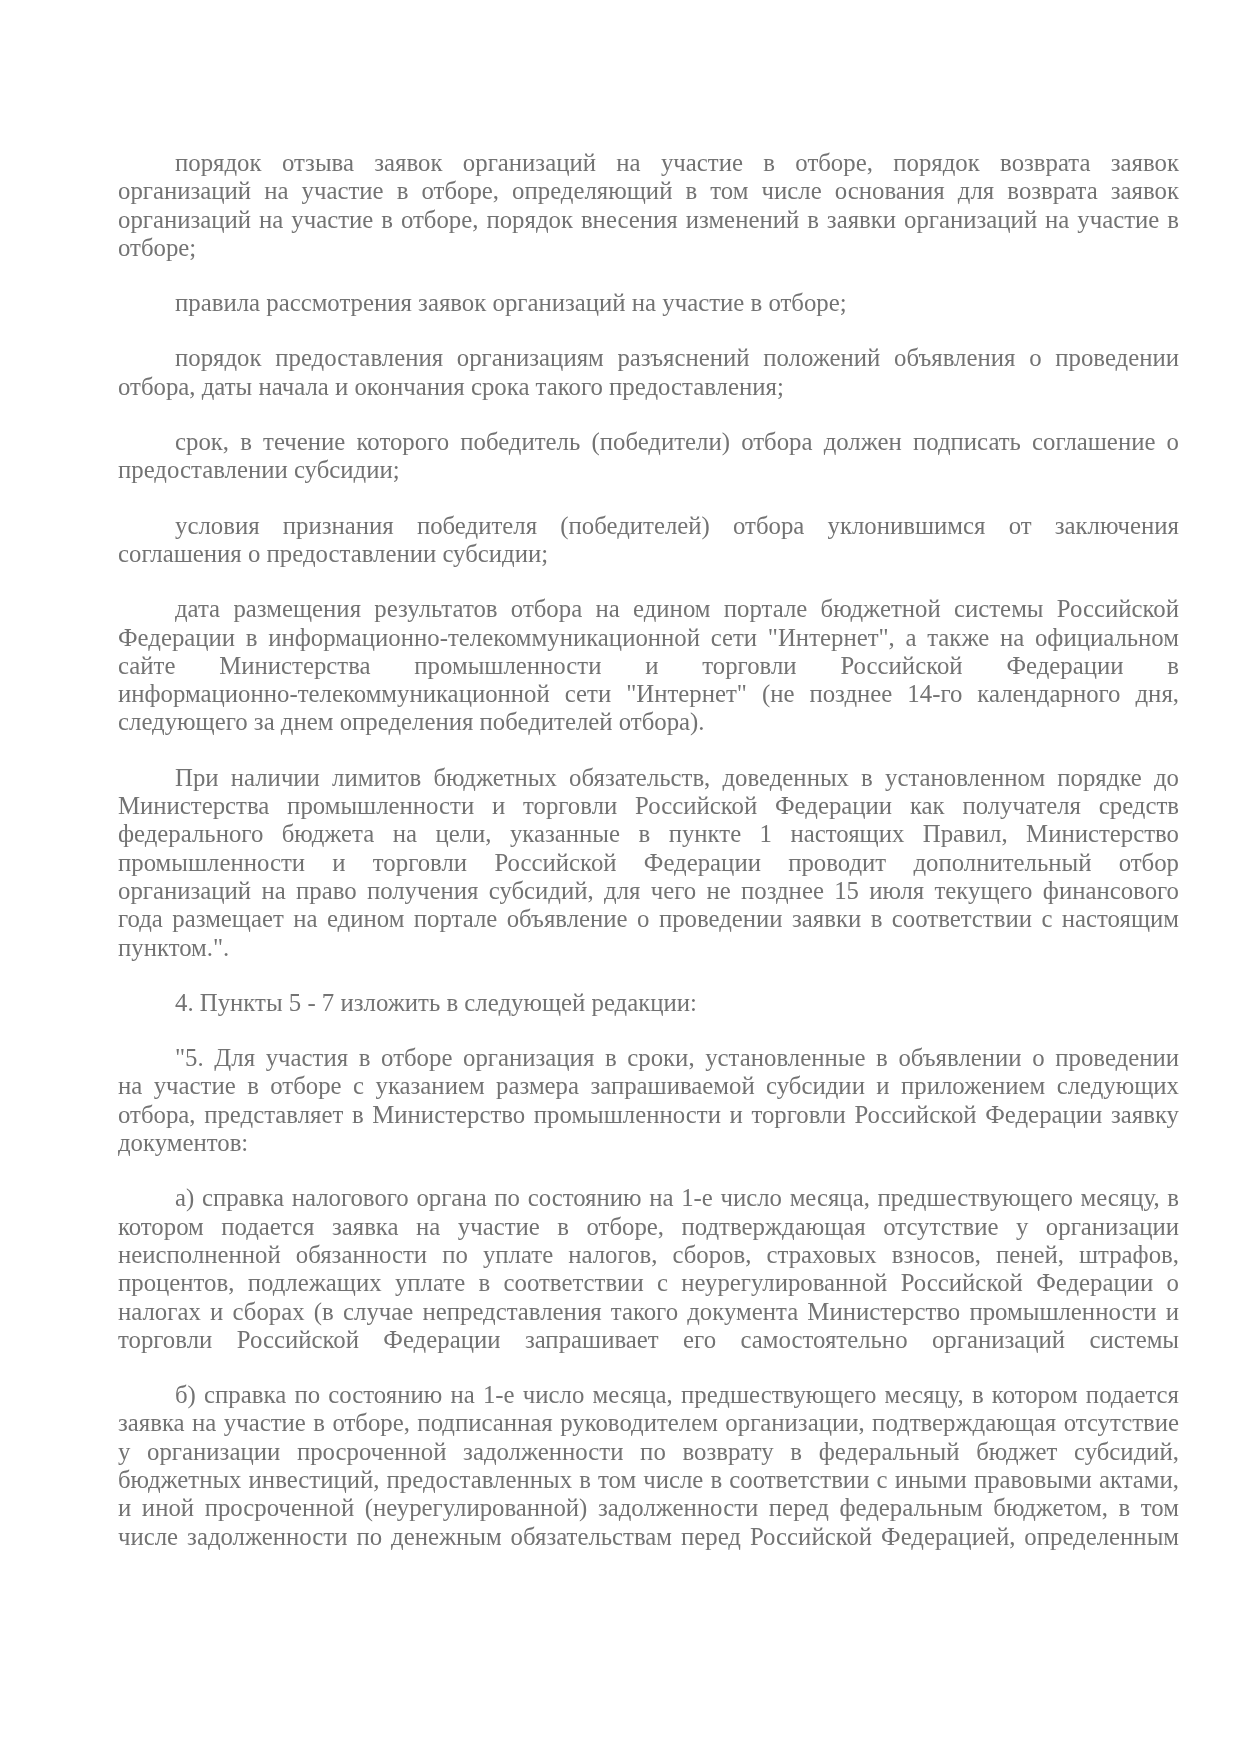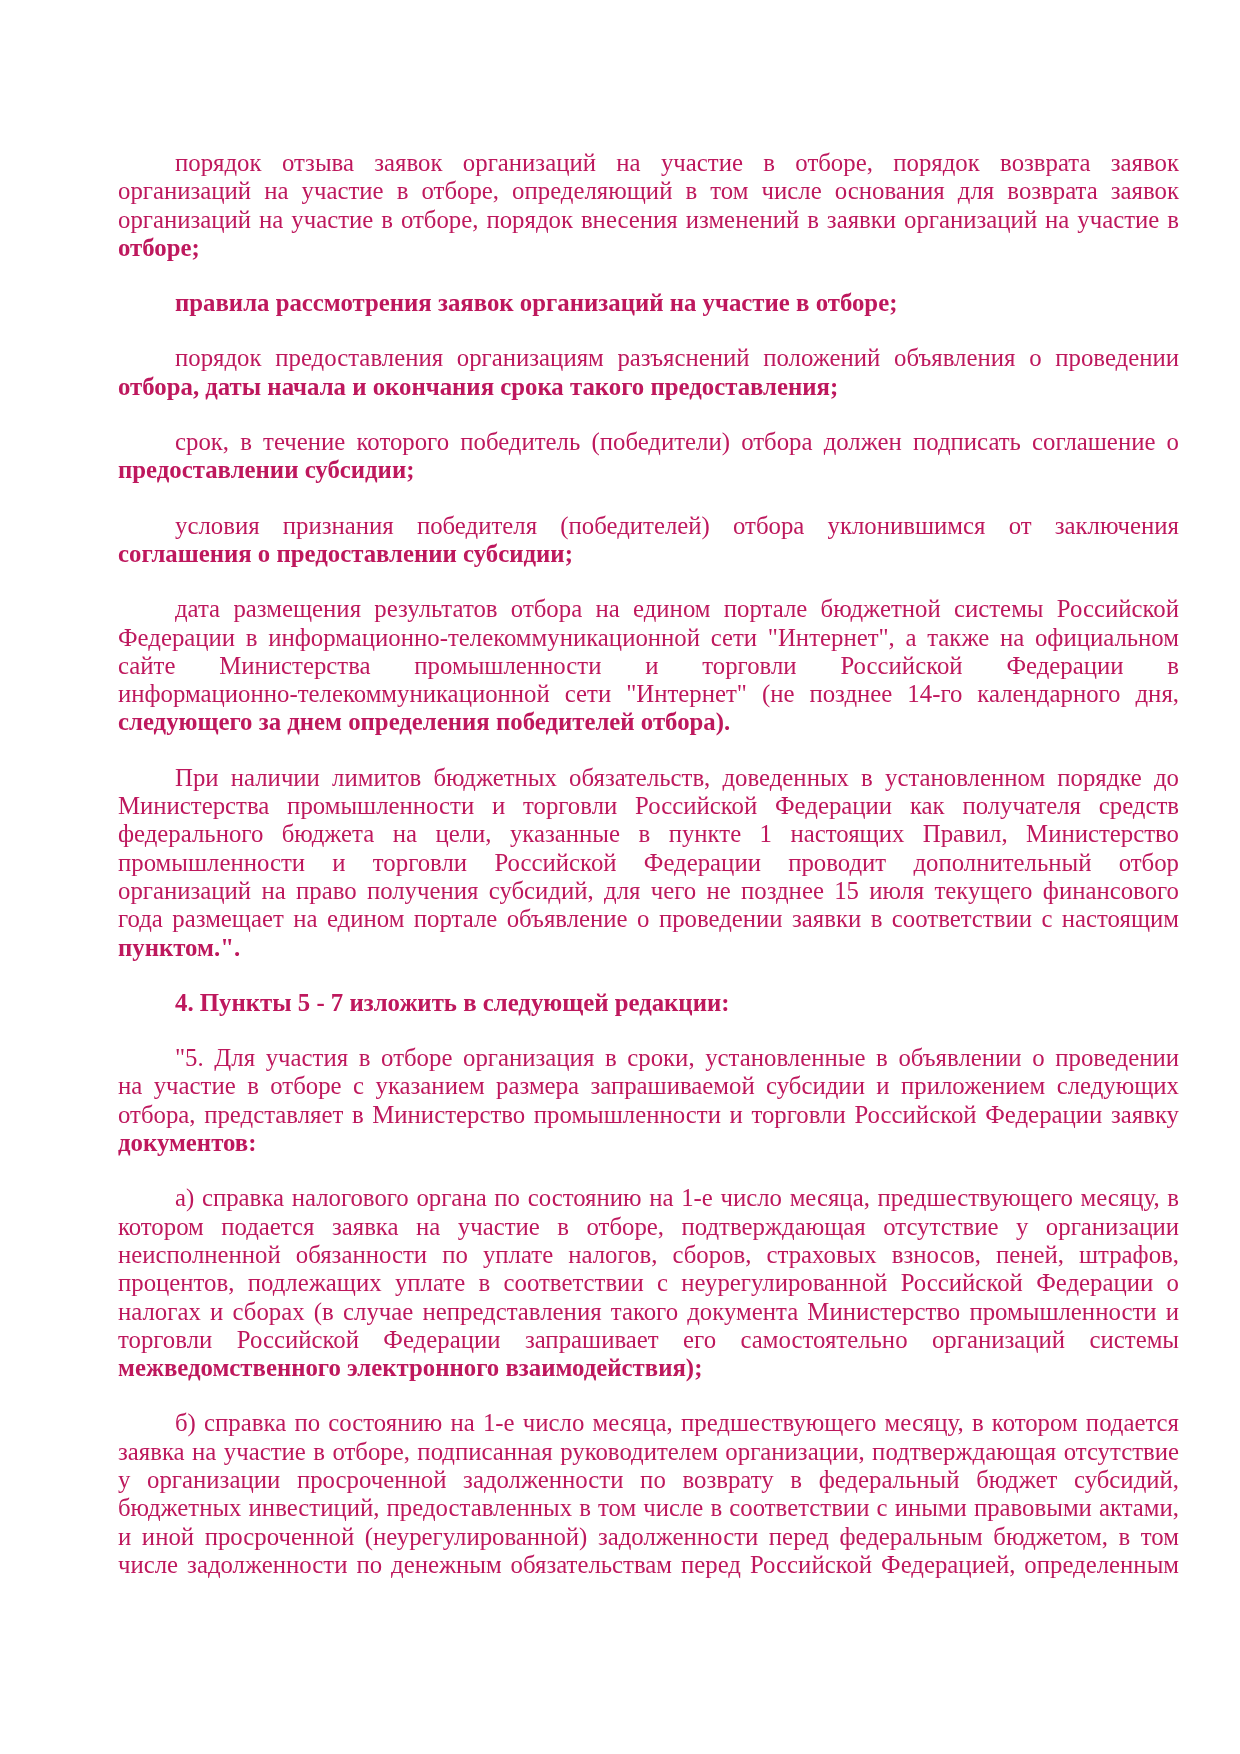--- a/index.html
+++ b/index.html
@@ -15,38 +15,37 @@
       overflow: hidden;
     }
     .text-body {
       position: absolute;
       left: 118px;
       top: 149px;
       width: 1061px;
       font-family: "Liberation Serif", "DejaVu Serif", serif;
       font-size: 24.8px;
       line-height: 28.3px;
-      color: #be185d;
+      color: #737373;
     }
     .para {
       margin: 0 0 27px 0;
     }
     .line {
       display: block;
       height: 28.3px;
       text-align: justify;
       text-align-last: justify;
       overflow: visible;
     }
     .line.first {
       text-indent: 57px;
     }
     .line.last {
       text-align-last: left;
-      font-weight: bold;
     }
   </style>
 </head>
 <body>
 
 <div class="page">
   <div class="text-body">
 
     <div class="para">
       <div class="line first">порядок отзыва заявок организаций на участие в отборе, порядок возврата заявок</div>
@@ -103,21 +102,20 @@
       <div class="line last">документов:</div>
     </div>
 
     <div class="para">
       <div class="line first">а) справка налогового органа по состоянию на 1-е число месяца, предшествующего месяцу, в</div>
       <div class="line">котором подается заявка на участие в отборе, подтверждающая отсутствие у организации</div>
       <div class="line">неисполненной обязанности по уплате налогов, сборов, страховых взносов, пеней, штрафов,</div>
       <div class="line">процентов, подлежащих уплате в соответствии с неурегулированной Российской Федерации о</div>
       <div class="line">налогах и сборах (в случае непредставления такого документа Министерство промышленности и</div>
       <div class="line">торговли Российской Федерации запрашивает его самостоятельно организаций системы</div>
-      <div class="line last">межведомственного электронного взаимодействия);</div>
     </div>
 
     <div class="para">
       <div class="line first">б) справка по состоянию на 1-е число месяца, предшествующего месяцу, в котором подается</div>
       <div class="line">заявка на участие в отборе, подписанная руководителем организации, подтверждающая отсутствие</div>
       <div class="line">у организации просроченной задолженности по возврату в федеральный бюджет субсидий,</div>
       <div class="line">бюджетных инвестиций, предоставленных в том числе в соответствии с иными правовыми актами,</div>
       <div class="line">и иной просроченной (неурегулированной) задолженности перед федеральным бюджетом, в том</div>
       <div class="line">числе задолженности по денежным обязательствам перед Российской Федерацией, определенным</div>
     </div>

